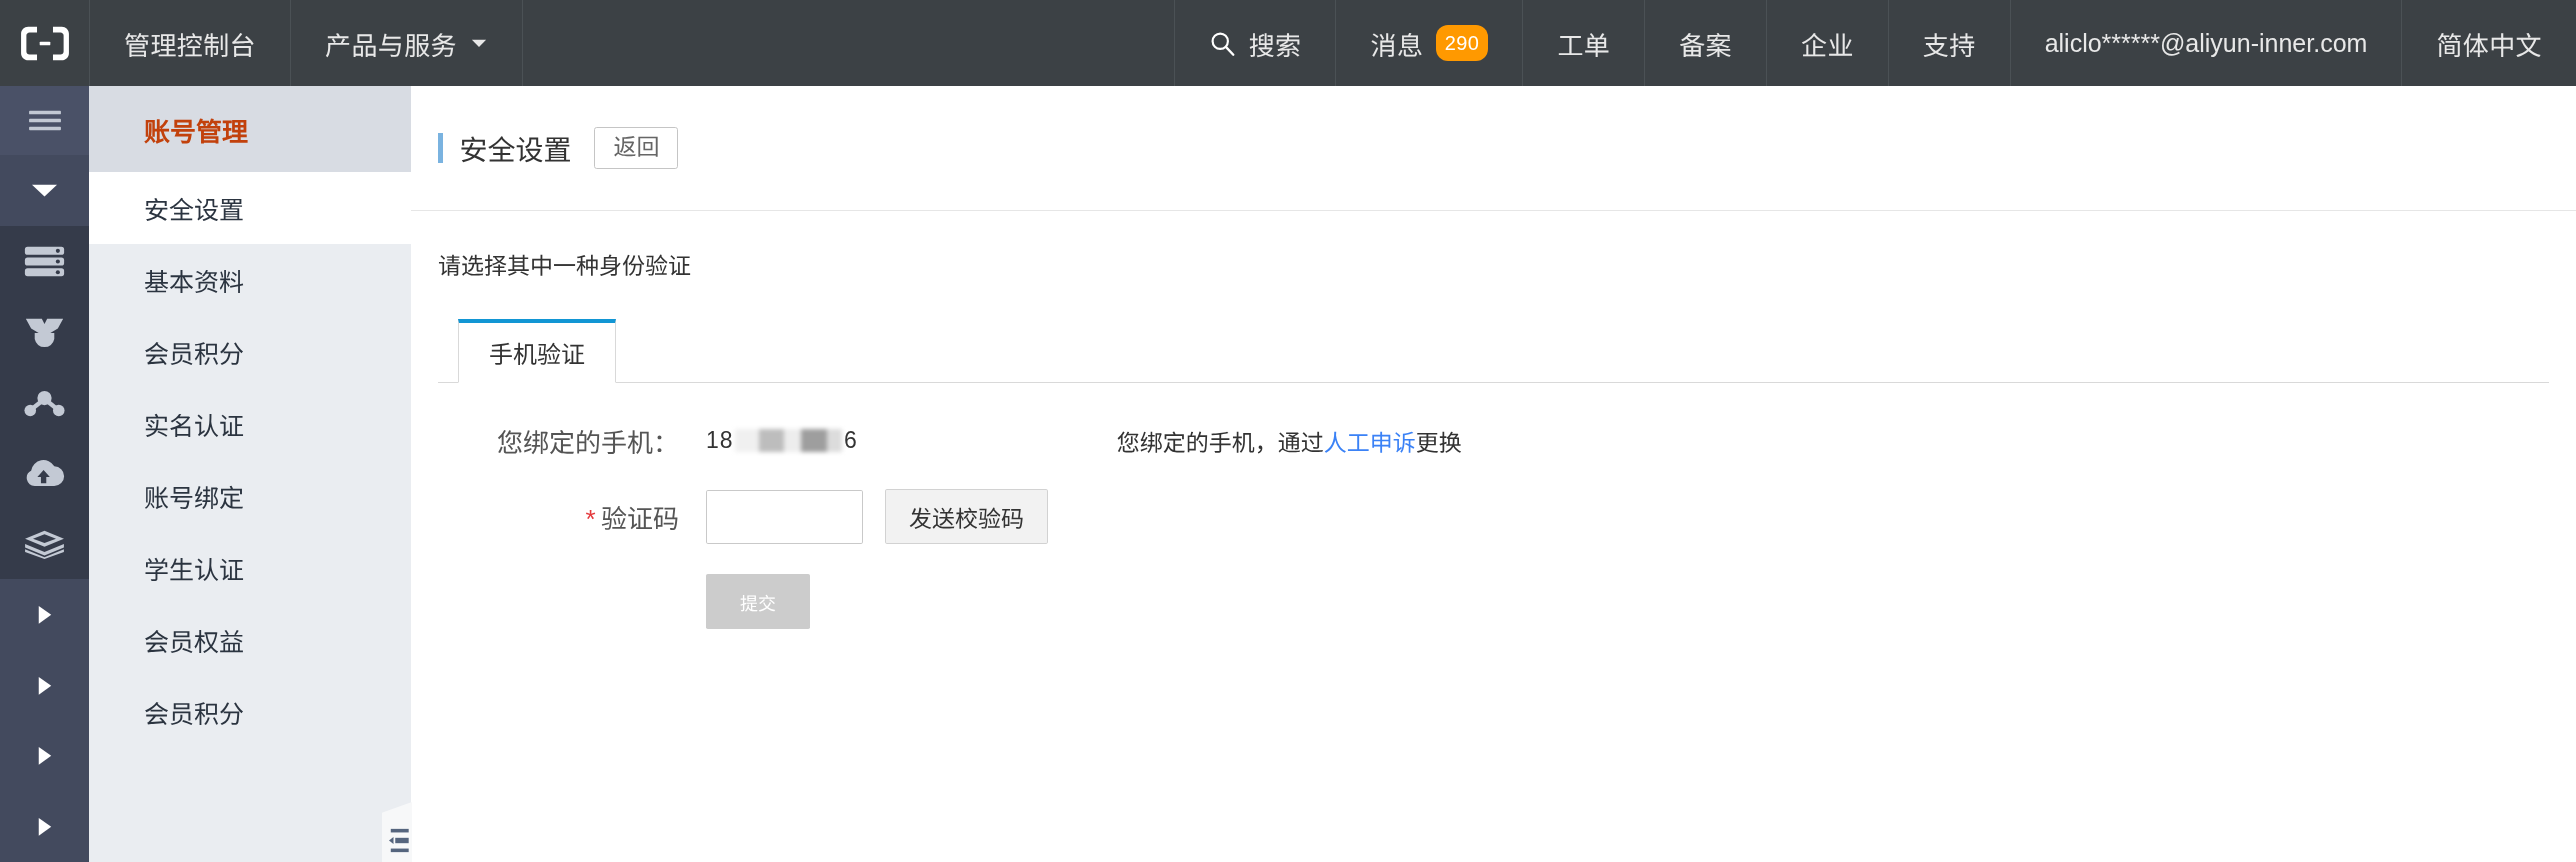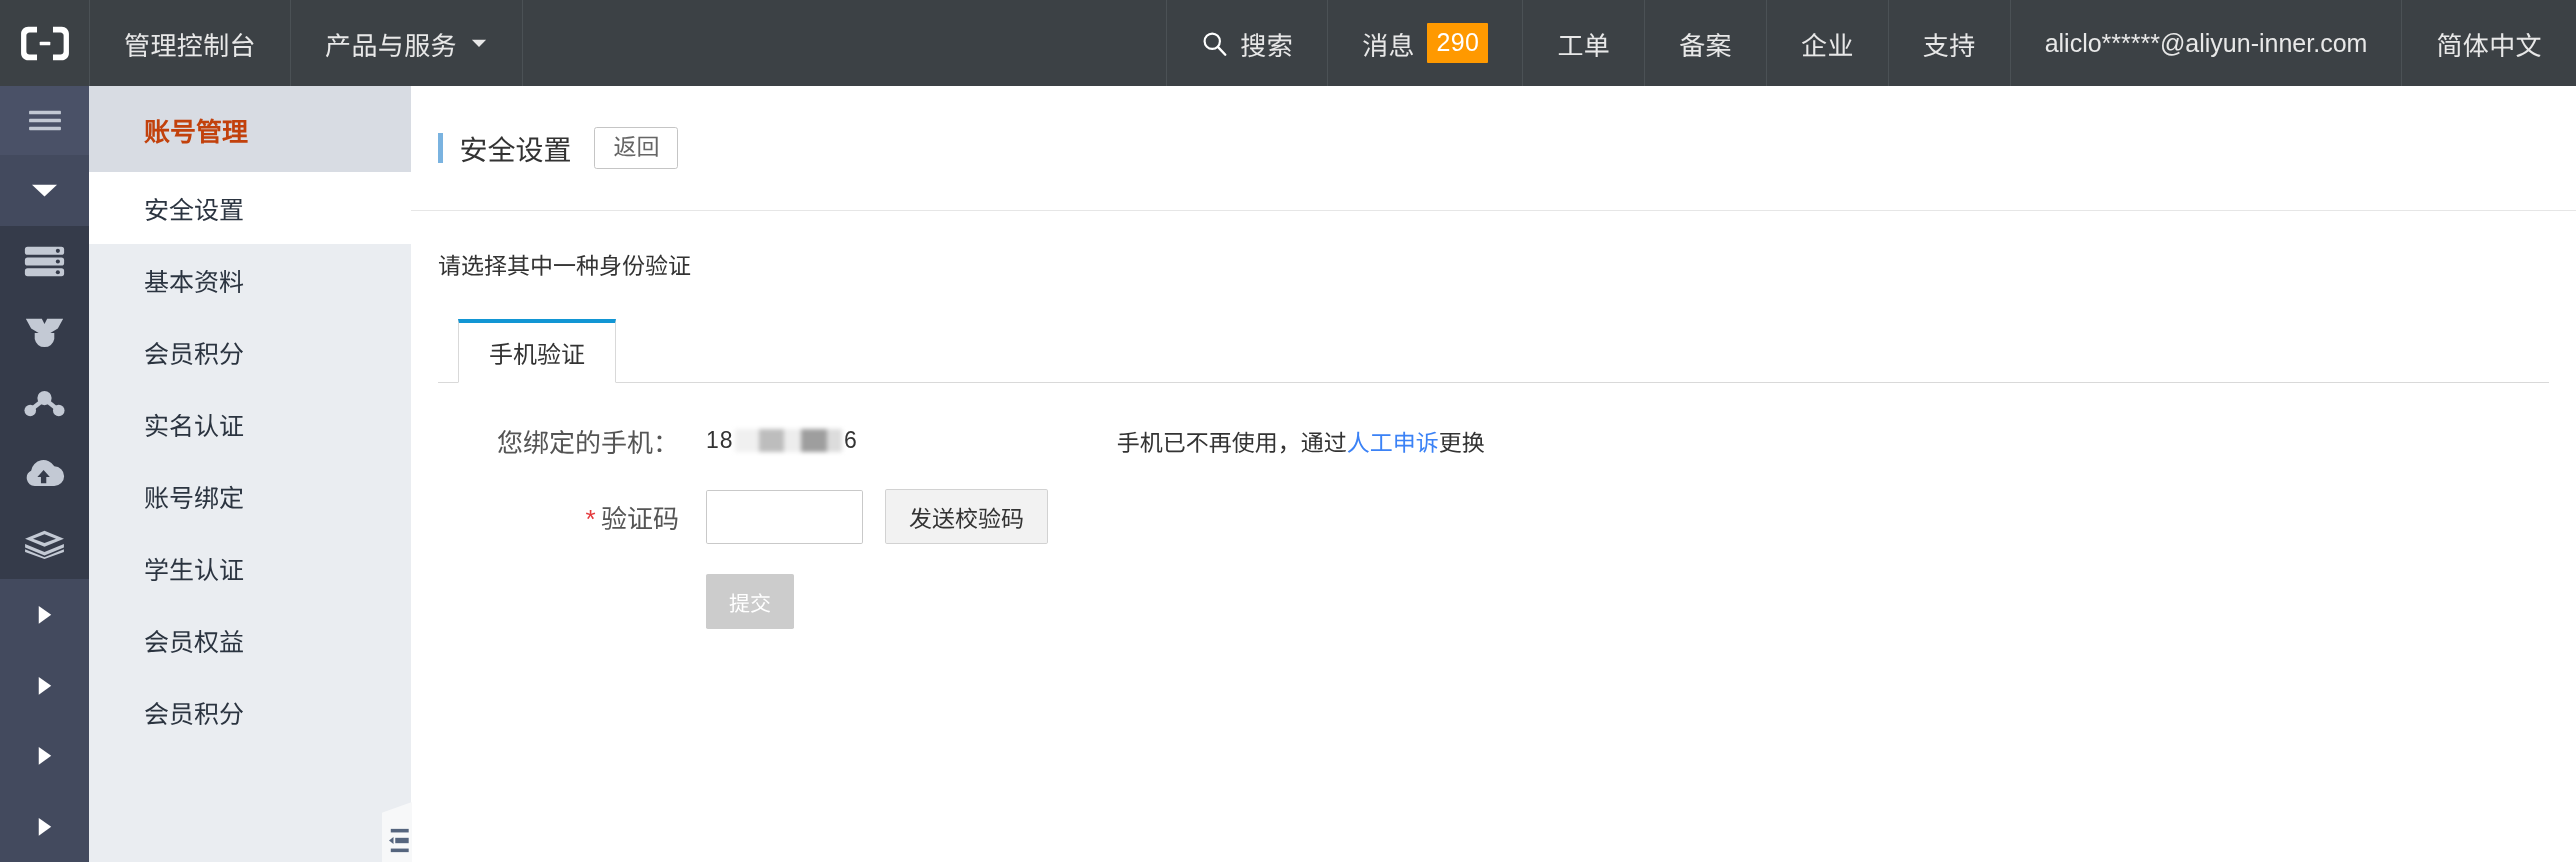--- a/index.html
+++ b/index.html
@@ -41,24 +41,24 @@
   .nav-spacer { flex: 1 1 auto; border-left: 0.9px solid #4b5155; }
 
   .nav-search { gap: 12.5px; }
   .search-glyph { width: 27px; height: 27px; display: block; }
 
   .badge {
     display: inline-block;
     margin-left: 12.5px;
     background: #ff9900;
     color: #fff;
-    font-size: 25px;
+    font-size: 20px;
     line-height: 1;
     padding: 7.2px 9px 8px;
-    border-radius: 1px;
+    border-radius: 12px;
     min-width: 48px;
     text-align: center;
   }
   .nav-account { font-size: 25px; letter-spacing: 0; }
 
   
   .body-row { flex: 1 1 auto; display: flex; min-height: 0; }
 
   
   .rail {
@@ -229,22 +229,22 @@
     font-size: 23px;
     color: #333;
     background: #f2f2f2;
     border: 0.9px solid #d2d2d2;
     border-radius: 1.8px;
     cursor: pointer;
     font-family: Liberation Sans, sans-serif;
   }
   .btn-submit {
     margin-left: 295px;
-    width: 88px; height: 55px;
-    font-size: 21px;
+    width: 104px; height: 55px;
+    font-size: 18px;
     color: #fff;
     background: #cccccc;
     border: none;
     border-radius: 1.8px;
     cursor: default;
     font-family: inherit;
   }
 </style>
 </head>
 <body>
@@ -448,21 +448,21 @@
       <div class="form">
 
         <div class="form-row">
           <div class="form-label">您绑定的手机：</div>
           <div class="phone-value">
             <span>18</span>
               <span class="redact"></span>
               <span>6</span>
           </div>
           <div class="hint">
-            <span>手机已不再使用，通过</span><a>人工申诉</a><span>更换</span>
+            <span>您绑定的手机，通过</span><a>人工申诉</a><span>更换</span>
           </div>
         </div>
 
         <div class="form-row">
           <div class="form-label">
             <span class="req-star">*</span><span>验证码</span>
           </div>
           <input class="code-input" type="text" value="" style="">
           <button class="btn-send">发送校验码</button>
         </div>

